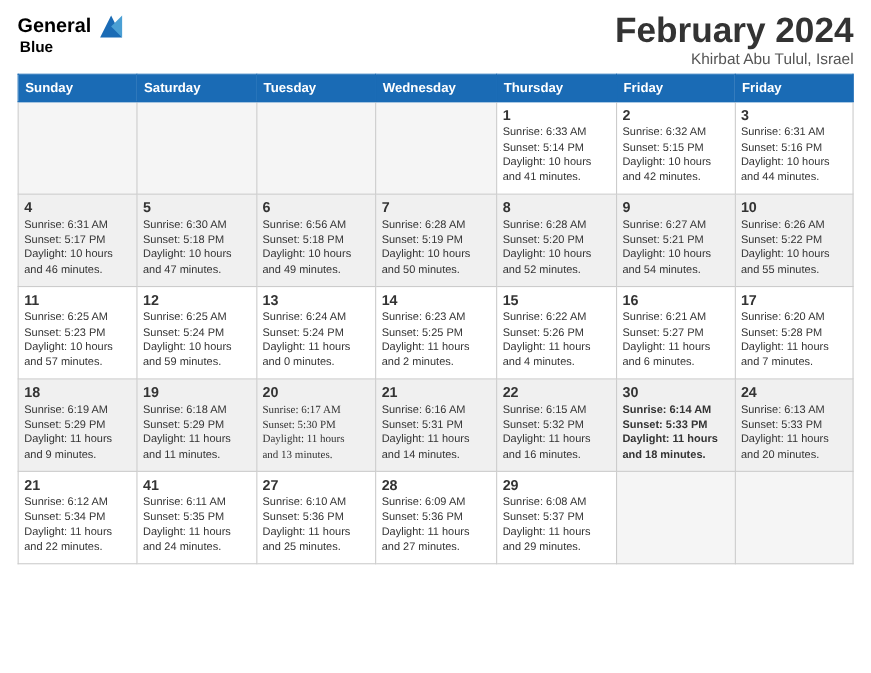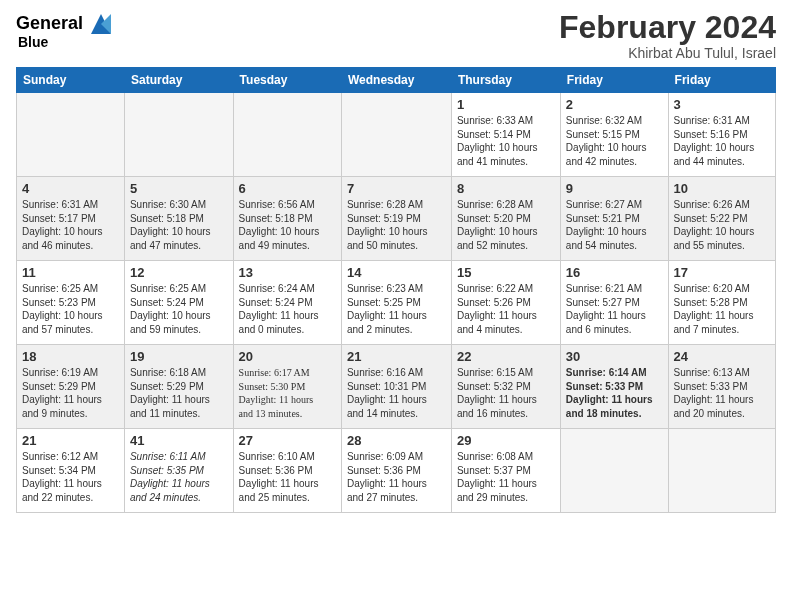--- a/index.html
+++ b/index.html
@@ -280,21 +280,21 @@
           <td>
             <span class="day-num">20</span>
             <div class="day-info" style="white-space: pre-line; font-family: Liberation Serif, serif;">Sunrise: 6:17 AM
 Sunset: 5:30 PM
 Daylight: 11 hours
 and 13 minutes.</div>
           </td>
           <td>
             <span class="day-num">21</span>
             <div class="day-info" style="white-space: pre-line;">Sunrise: 6:16 AM
-Sunset: 10:31 PM
+Sunset: 5:31 PM
 Daylight: 11 hours
 and 14 minutes.</div>
           </td>
           <td>
             <span class="day-num">22</span>
             <div class="day-info" style="white-space: pre-line;">Sunrise: 6:15 AM
 Sunset: 5:32 PM
 Daylight: 11 hours
 and 16 minutes.</div>
           </td>
@@ -316,21 +316,21 @@
         <tr>
           <td>
             <span class="day-num">21</span>
             <div class="day-info" style="white-space: pre-line;">Sunrise: 6:12 AM
 Sunset: 5:34 PM
 Daylight: 11 hours
 and 22 minutes.</div>
           </td>
           <td>
             <span class="day-num">41</span>
-            <div class="day-info" style="white-space: pre-line; font-style: italic;">Sunrise: 6:11 AM
+            <div class="day-info" style="white-space: pre-line;">Sunrise: 6:11 AM
 Sunset: 5:35 PM
 Daylight: 11 hours
 and 24 minutes.</div>
           </td>
           <td>
             <span class="day-num">27</span>
             <div class="day-info" style="white-space: pre-line;">Sunrise: 6:10 AM
 Sunset: 5:36 PM
 Daylight: 11 hours
 and 25 minutes.</div>

